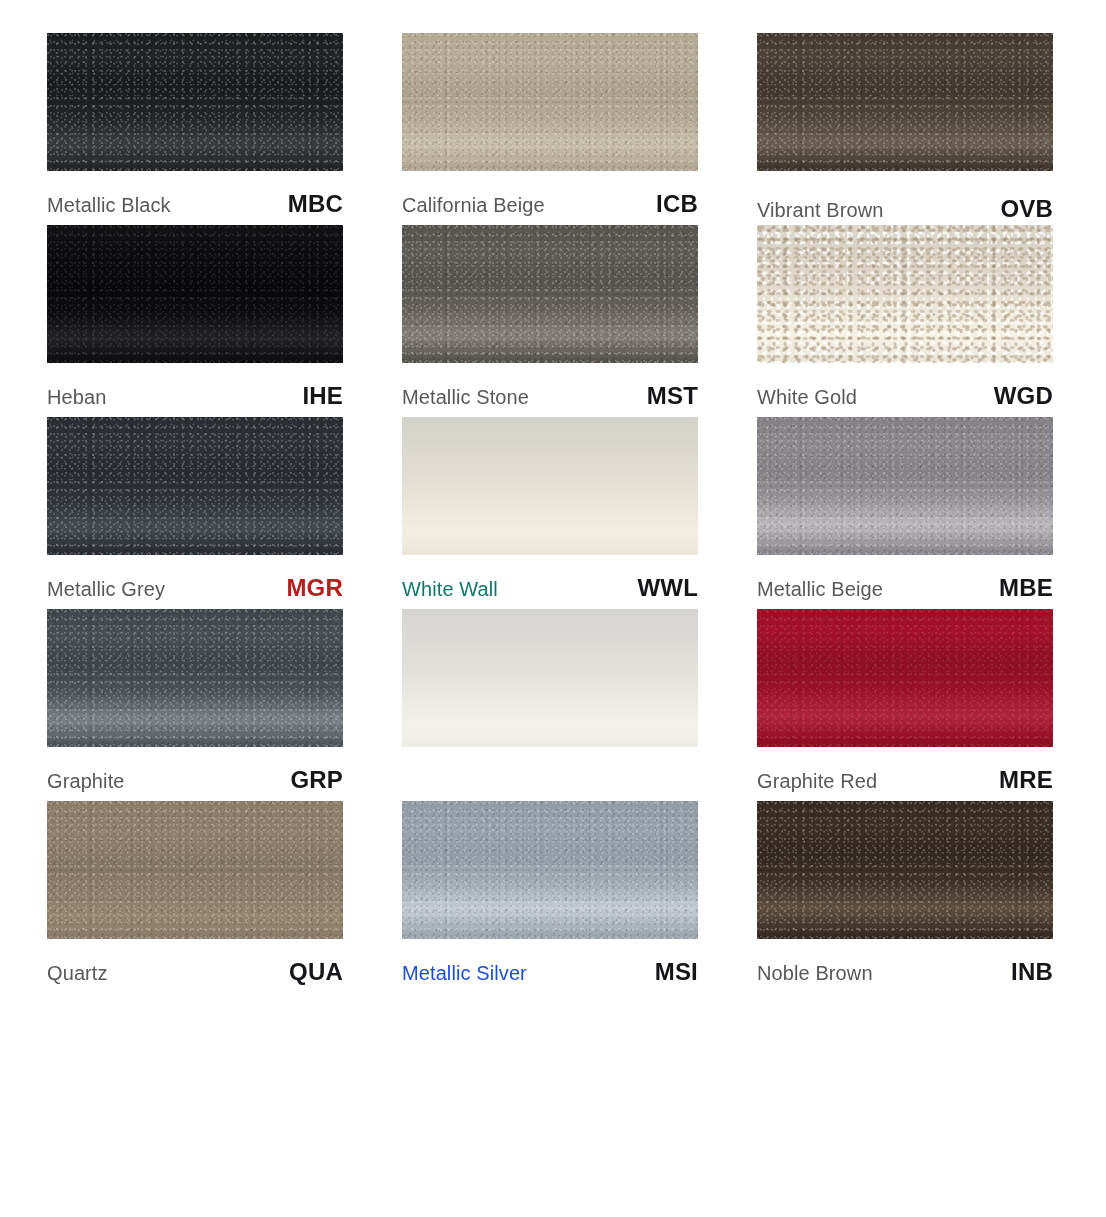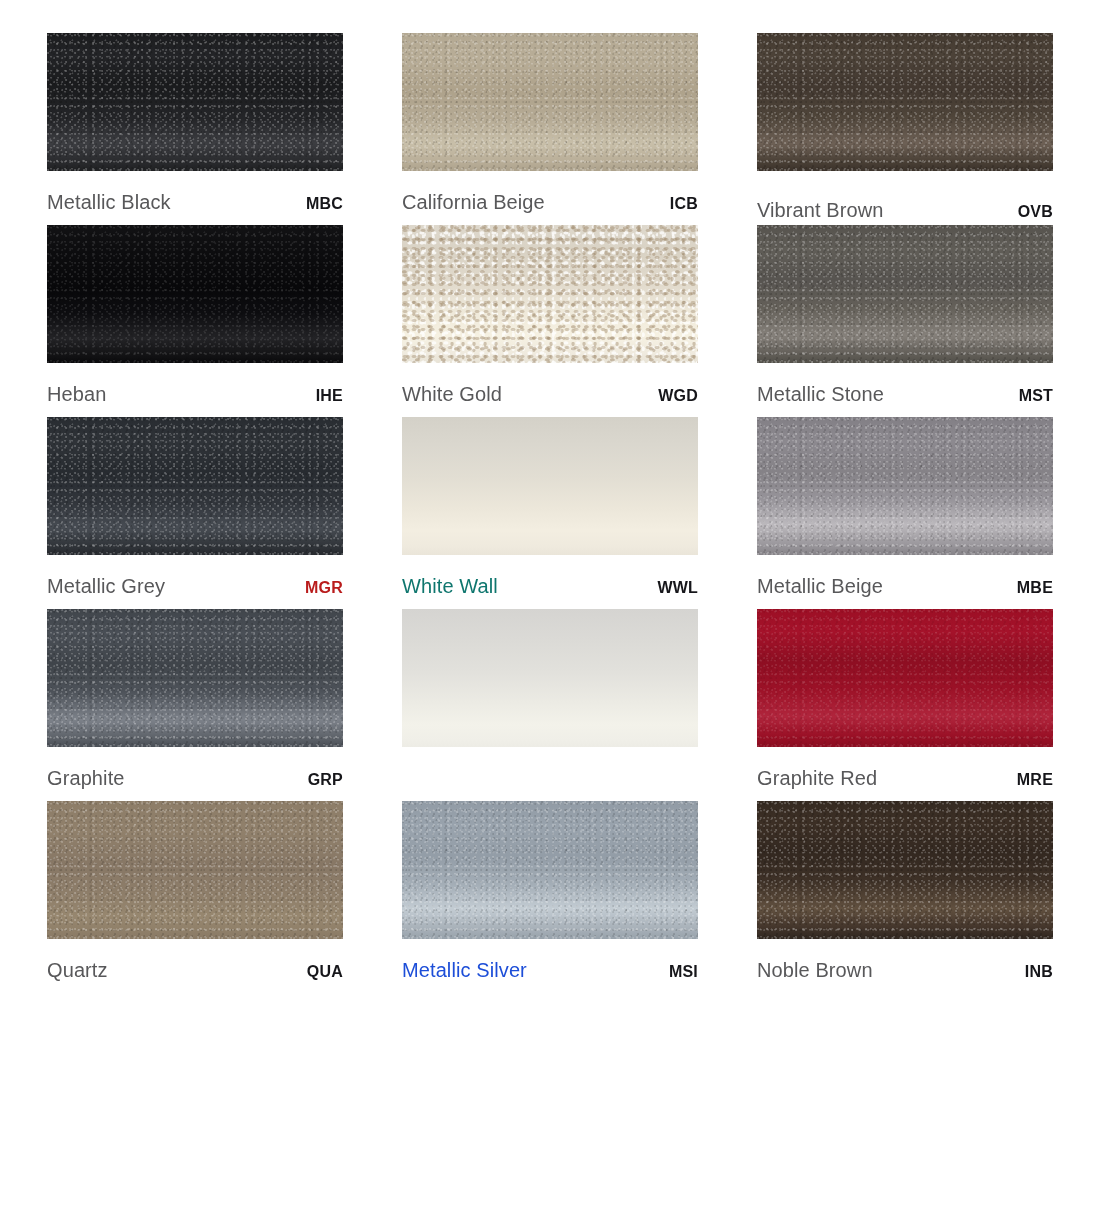--- a/index.html
+++ b/index.html
@@ -111,21 +111,21 @@
   .swatch-name {
     font-size: 20px;
     font-weight: 400;
     color: #58585a;
     letter-spacing: .1px;
     line-height: 1.1;
     white-space: nowrap;
   }
 
   .swatch-code {
-    font-size: 16px;
+    font-size: 24px;
     font-weight: 700;
     color: #16161a;
     letter-spacing: .2px;
     line-height: 1.1;
     white-space: nowrap;
   }
 </style>
 </head>
 <body>
 
@@ -165,37 +165,37 @@
         <div class="swatch-chip" style="background-color: rgb(13, 13, 15);">
           <div class="chip-base" style="background: linear-gradient(rgb(18, 18, 20) 0%, rgb(12, 12, 14) 22%, rgb(8, 8, 10) 46%, rgb(13, 13, 16) 64%, rgb(35, 35, 38) 82%, rgb(20, 20, 22) 93%, rgb(10, 10, 12) 100%);"></div>
           <div class="chip-grain grain-soft"></div>
         </div>
         <div class="swatch-label">
           <span class="swatch-name" style="color: rgb(88, 88, 90);">Heban</span>
           <span class="swatch-code" style="color: rgb(22, 22, 26);">IHE</span>
         </div>
       </div>
       <div class="swatch-cell">
+        <div class="swatch-chip" style="background-color: rgb(94, 91, 86);">
+          <div class="chip-base" style="background: linear-gradient(rgb(86, 83, 78) 0%, rgb(96, 93, 87) 18%, rgb(87, 84, 80) 40%, rgb(100, 96, 89) 60%, rgb(133, 128, 122) 80%, rgb(99, 95, 89) 93%, rgb(82, 80, 73) 100%);"></div>
+          <div class="chip-grain"></div>
+        </div>
+        <div class="swatch-label">
+          <span class="swatch-name" style="color: rgb(88, 88, 90);">Metallic Stone</span>
+          <span class="swatch-code" style="color: rgb(22, 22, 26);">MST</span>
+        </div>
+      </div>
+      <div class="swatch-cell">
         <div class="swatch-chip" style="background-color: rgb(228, 222, 210);">
           <div class="chip-base" style="background: linear-gradient(rgb(222, 216, 204) 0%, rgb(217, 210, 196) 20%, rgb(226, 219, 205) 44%, rgb(239, 233, 218) 64%, rgb(246, 241, 226) 80%, rgb(239, 234, 222) 93%, rgb(232, 227, 214) 100%);"></div>
           <div class="chip-grain grain-stucco"></div>
         </div>
         <div class="swatch-label">
           <span class="swatch-name" style="color: rgb(88, 88, 90);">White Gold</span>
           <span class="swatch-code" style="color: rgb(22, 22, 26);">WGD</span>
-        </div>
-      </div>
-      <div class="swatch-cell">
-        <div class="swatch-chip" style="background-color: rgb(94, 91, 86);">
-          <div class="chip-base" style="background: linear-gradient(rgb(86, 83, 78) 0%, rgb(96, 93, 87) 18%, rgb(87, 84, 80) 40%, rgb(100, 96, 89) 60%, rgb(133, 128, 122) 80%, rgb(99, 95, 89) 93%, rgb(82, 80, 73) 100%);"></div>
-          <div class="chip-grain"></div>
-        </div>
-        <div class="swatch-label">
-          <span class="swatch-name" style="color: rgb(88, 88, 90);">Metallic Stone</span>
-          <span class="swatch-code" style="color: rgb(22, 22, 26);">MST</span>
         </div>
       </div>
       <div class="swatch-cell">
         <div class="swatch-chip" style="background-color: rgb(44, 48, 53);">
           <div class="chip-base" style="background: linear-gradient(rgb(40, 44, 49) 0%, rgb(47, 51, 56) 18%, rgb(39, 43, 48) 40%, rgb(49, 53, 59) 62%, rgb(71, 76, 83) 80%, rgb(49, 53, 58) 93%, rgb(39, 42, 47) 100%);"></div>
           <div class="chip-grain"></div>
         </div>
         <div class="swatch-label">
           <span class="swatch-name" style="color: rgb(88, 88, 90);">Metallic Grey</span>
           <span class="swatch-code" style="color: #b91c1c;">MGR</span>

